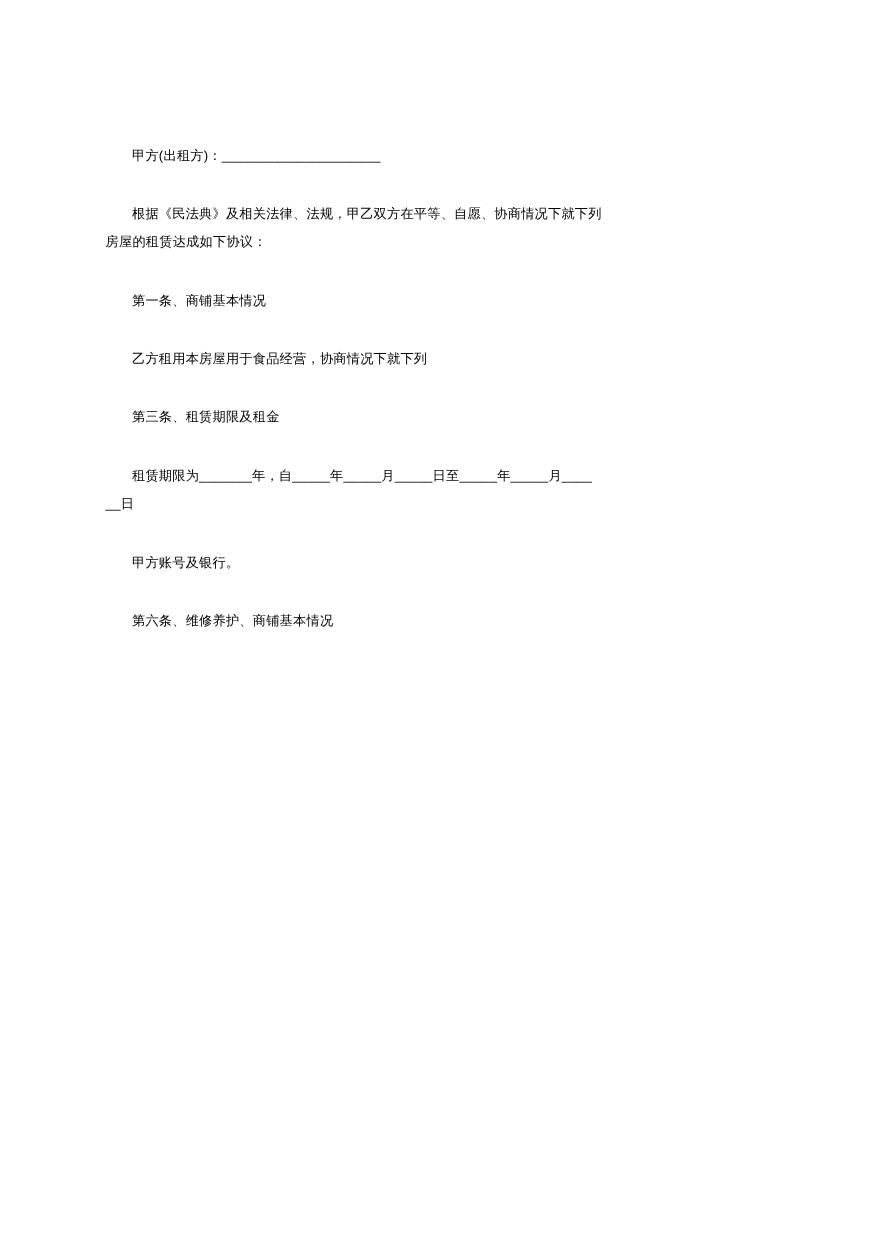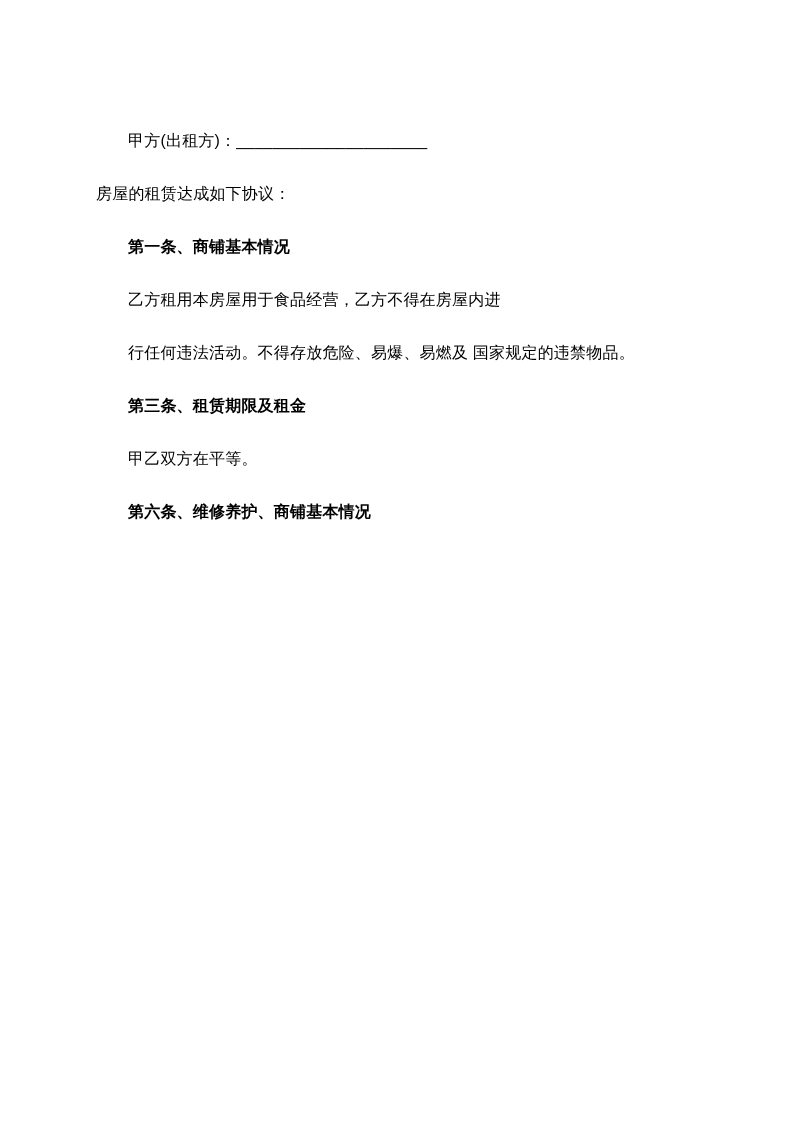--- a/index.html
+++ b/index.html
@@ -15,63 +15,65 @@
     margin: 0 auto;
     background: #ffffff;
     overflow: hidden;
   }
   .doc {
     position: absolute;
     top: 128px;
     left: 96px;
     width: 601px;
     font-family: "Liberation Sans", "DejaVu Sans", sans-serif;
-    font-size: 16px;
+    font-size: 12px;
     line-height: 26px;
     color: #000000;
     letter-spacing: 0.2px;
   }
   .para {
     margin: 0 0 27px 0;
     padding: 0;
   }
   .para .line {
     display: block;
     white-space: pre;
   }
   .para .line.first {
     text-indent: 2em;
   }
   .para.heading {
-    font-weight: bold;
+    font-weight: normal;
   }
 </style>
 </head>
 <body>
 
 <div class="page">
   <div class="doc">
       <p class="para">
         <span class="line first">甲方(出租方)：_____________________</span>
       </p>
       <p class="para">
+        <span class="line first">根据《民法典》及相关法律、法规，甲乙双方在平等、自愿、协商情况下就下列</span>
         <span class="line">房屋的租赁达成如下协议：</span>
       </p>
       <p class="para heading">
         <span class="line first">第一条、商铺基本情况</span>
       </p>
       <p class="para">
-        <span class="line first">乙方租用本房屋用于食品经营，乙方不得在房屋内进</span>
-      </p>
-      <p class="para">
-        <span class="line first">行任何违法活动。不得存放危险、易爆、易燃及 国家规定的违禁物品。</span>
+        <span class="line first">乙方租用本房屋用于食品经营，协商情况下就下列</span>
       </p>
       <p class="para heading">
         <span class="line first">第三条、租赁期限及租金</span>
       </p>
       <p class="para">
-        <span class="line first">甲乙双方在平等。</span>
+        <span class="line first">租赁期限为_______年，自_____年_____月_____日至_____年_____月____</span>
+        <span class="line">__日</span>
+      </p>
+      <p class="para">
+        <span class="line first">甲方账号及银行。</span>
       </p>
       <p class="para heading">
         <span class="line first">第六条、维修养护、商铺基本情况</span>
       </p>
     </div>
 </div>
 
 </body></html>

